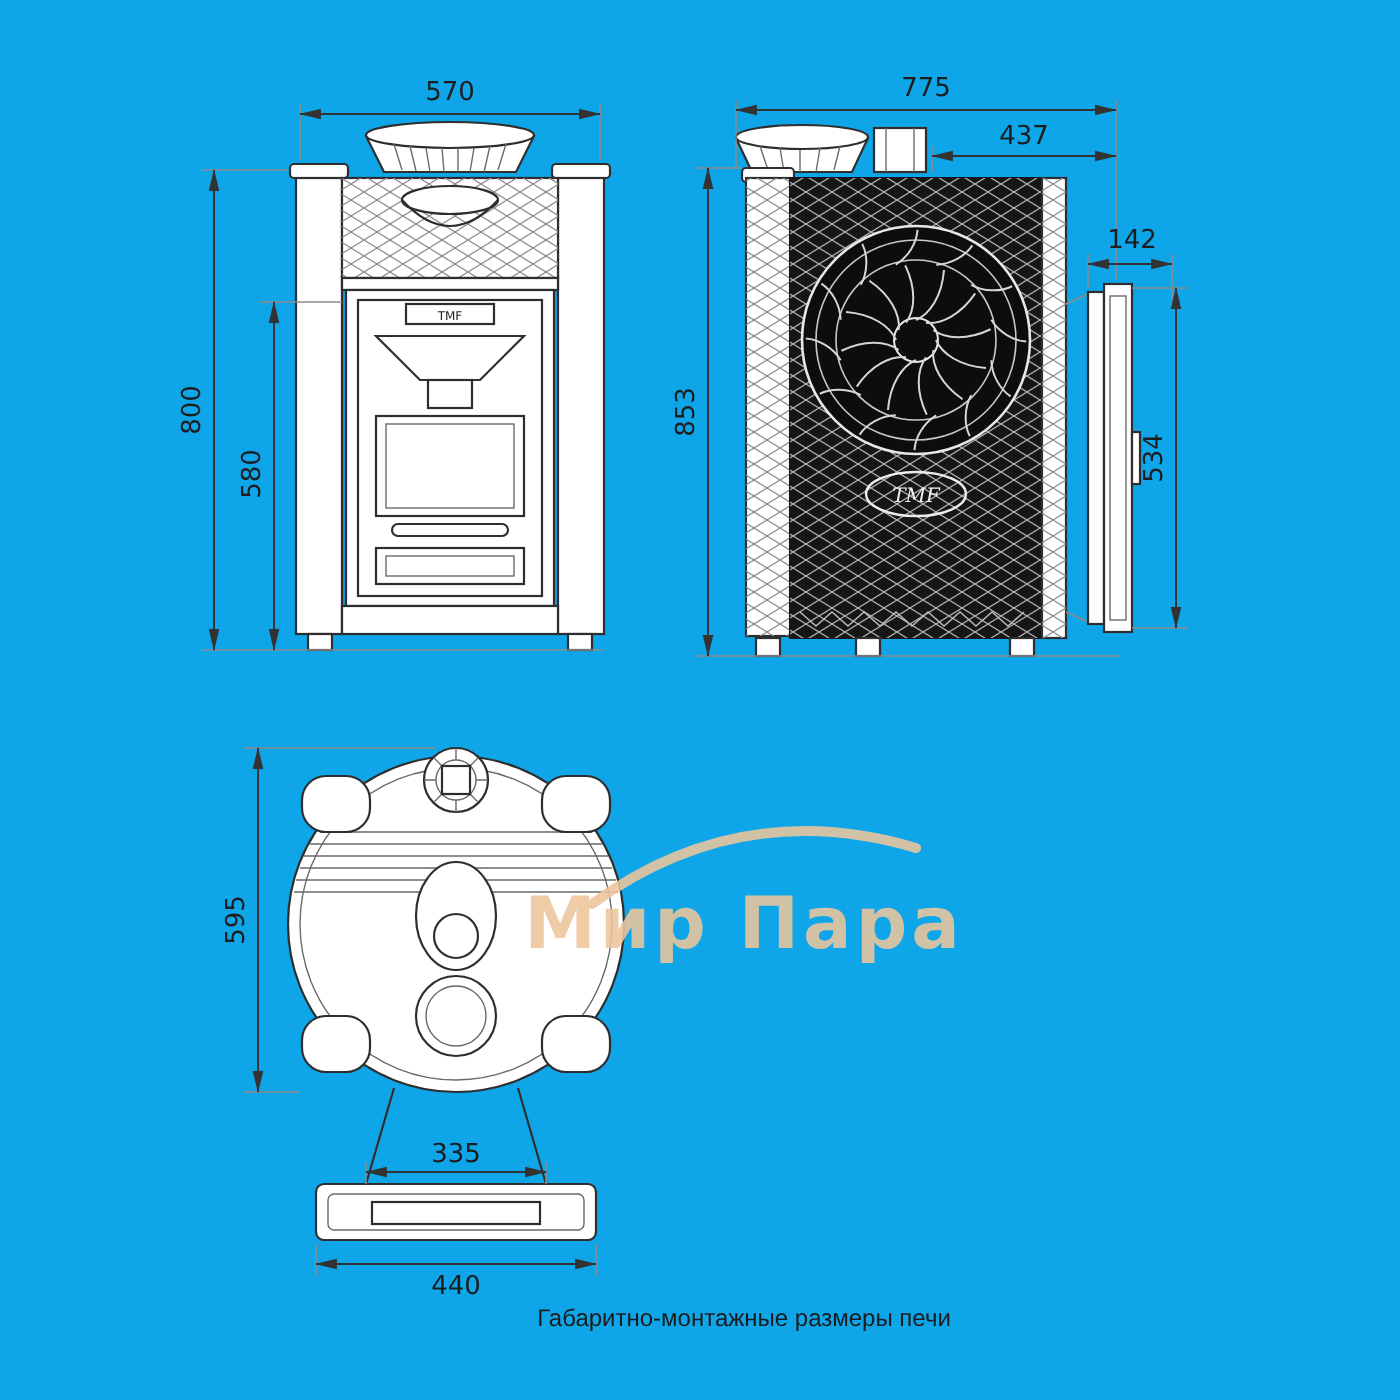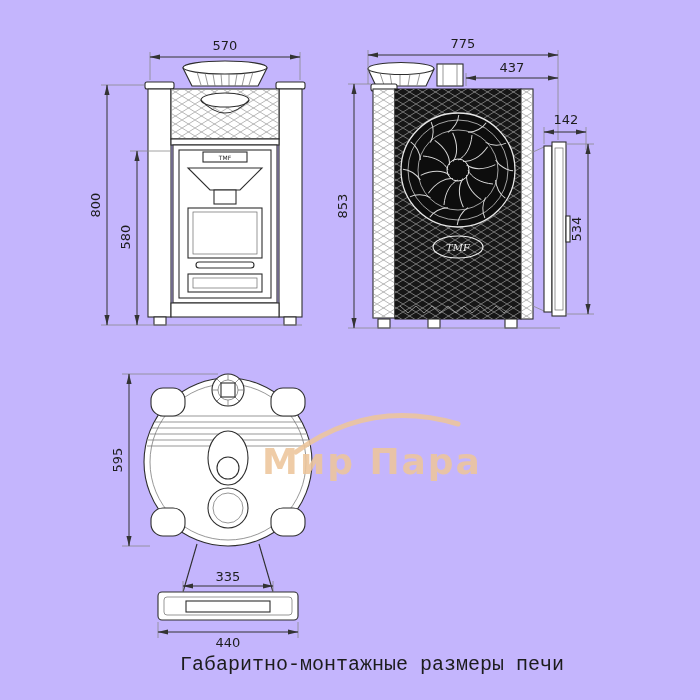--- a/index.html
+++ b/index.html
@@ -1,29 +1,29 @@
 <!DOCTYPE html>
 <html><head>
 <meta charset="utf-8">
 <style>
   html,body{margin:0;padding:0;background:#fff;}
-  #stage{position:relative;width:700px;height:700px;background:#c4b5fd;overflow:hidden;
+  #stage{position:relative;width:700px;height:700px;background:#0ea5e9;overflow:hidden;
          font-family:"DejaVu Sans",sans-serif;}
   svg{position:absolute;left:0;top:0;}
   .s  {stroke:#2e2e2e;stroke-width:1.1;fill:none;}
   .sf {stroke:#2e2e2e;stroke-width:1.1;fill:#ffffff;}
   .thin{stroke:#6a6a6a;stroke-width:0.7;fill:none;}
   .ext{stroke:#8b8b8b;stroke-width:0.8;fill:none;}
   .dim{stroke:#333333;stroke-width:1;fill:none;}
   .dimtxt{font-family:"DejaVu Sans",sans-serif;font-size:13px;fill:#1d1d1d;}
   .tinytxt{font-family:"DejaVu Sans",sans-serif;font-size:6px;fill:#1d1d1d;}
   .badgetxt{font-family:"DejaVu Serif",serif;font-size:10px;font-style:italic;fill:#f0f0f0;}
   .wmtxt{font-family:"DejaVu Sans",sans-serif;font-size:36px;font-weight:bold;letter-spacing:2px;}
   .caption{position:absolute;left:44px;right:0;top:652px;text-align:center;
-           font-family:Liberation Mono, monospace;font-size:20px;color:#1c1c1c;line-height:1.25;}
+           font-family:Liberation Sans, sans-serif;font-size:12px;color:#1c1c1c;line-height:1.25;}
 </style>
 </head>
 <body>
 
 <div id="stage">
 <svg width="700" height="700" viewBox="0 0 700 700">
   <defs>
     <marker id="arr" viewBox="0 0 10 6" refX="9.5" refY="3" markerWidth="11" markerHeight="7" orient="auto-start-reverse" markerUnits="userSpaceOnUse">
       <path d="M0,0.6 L10,3 L0,5.4 Z" fill="#333"></path>
     </marker>

